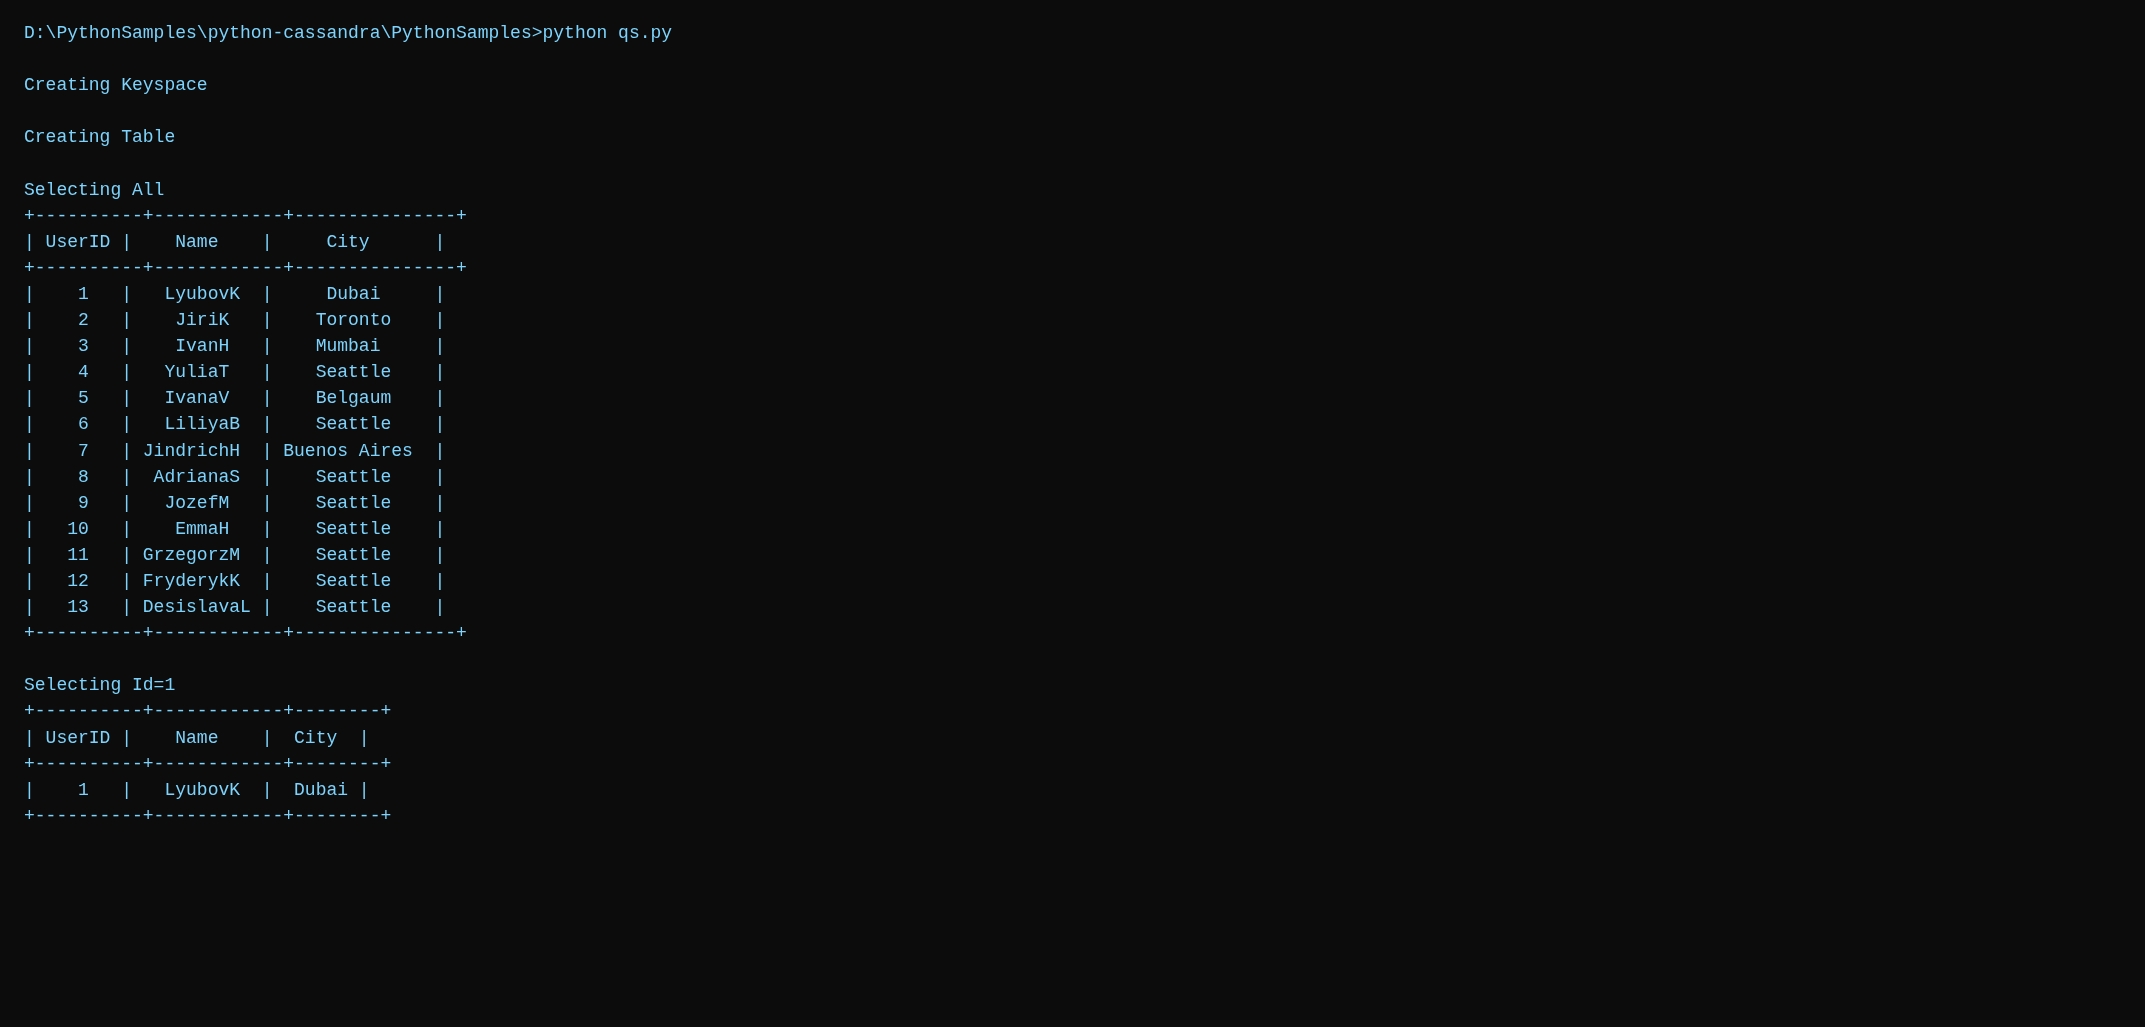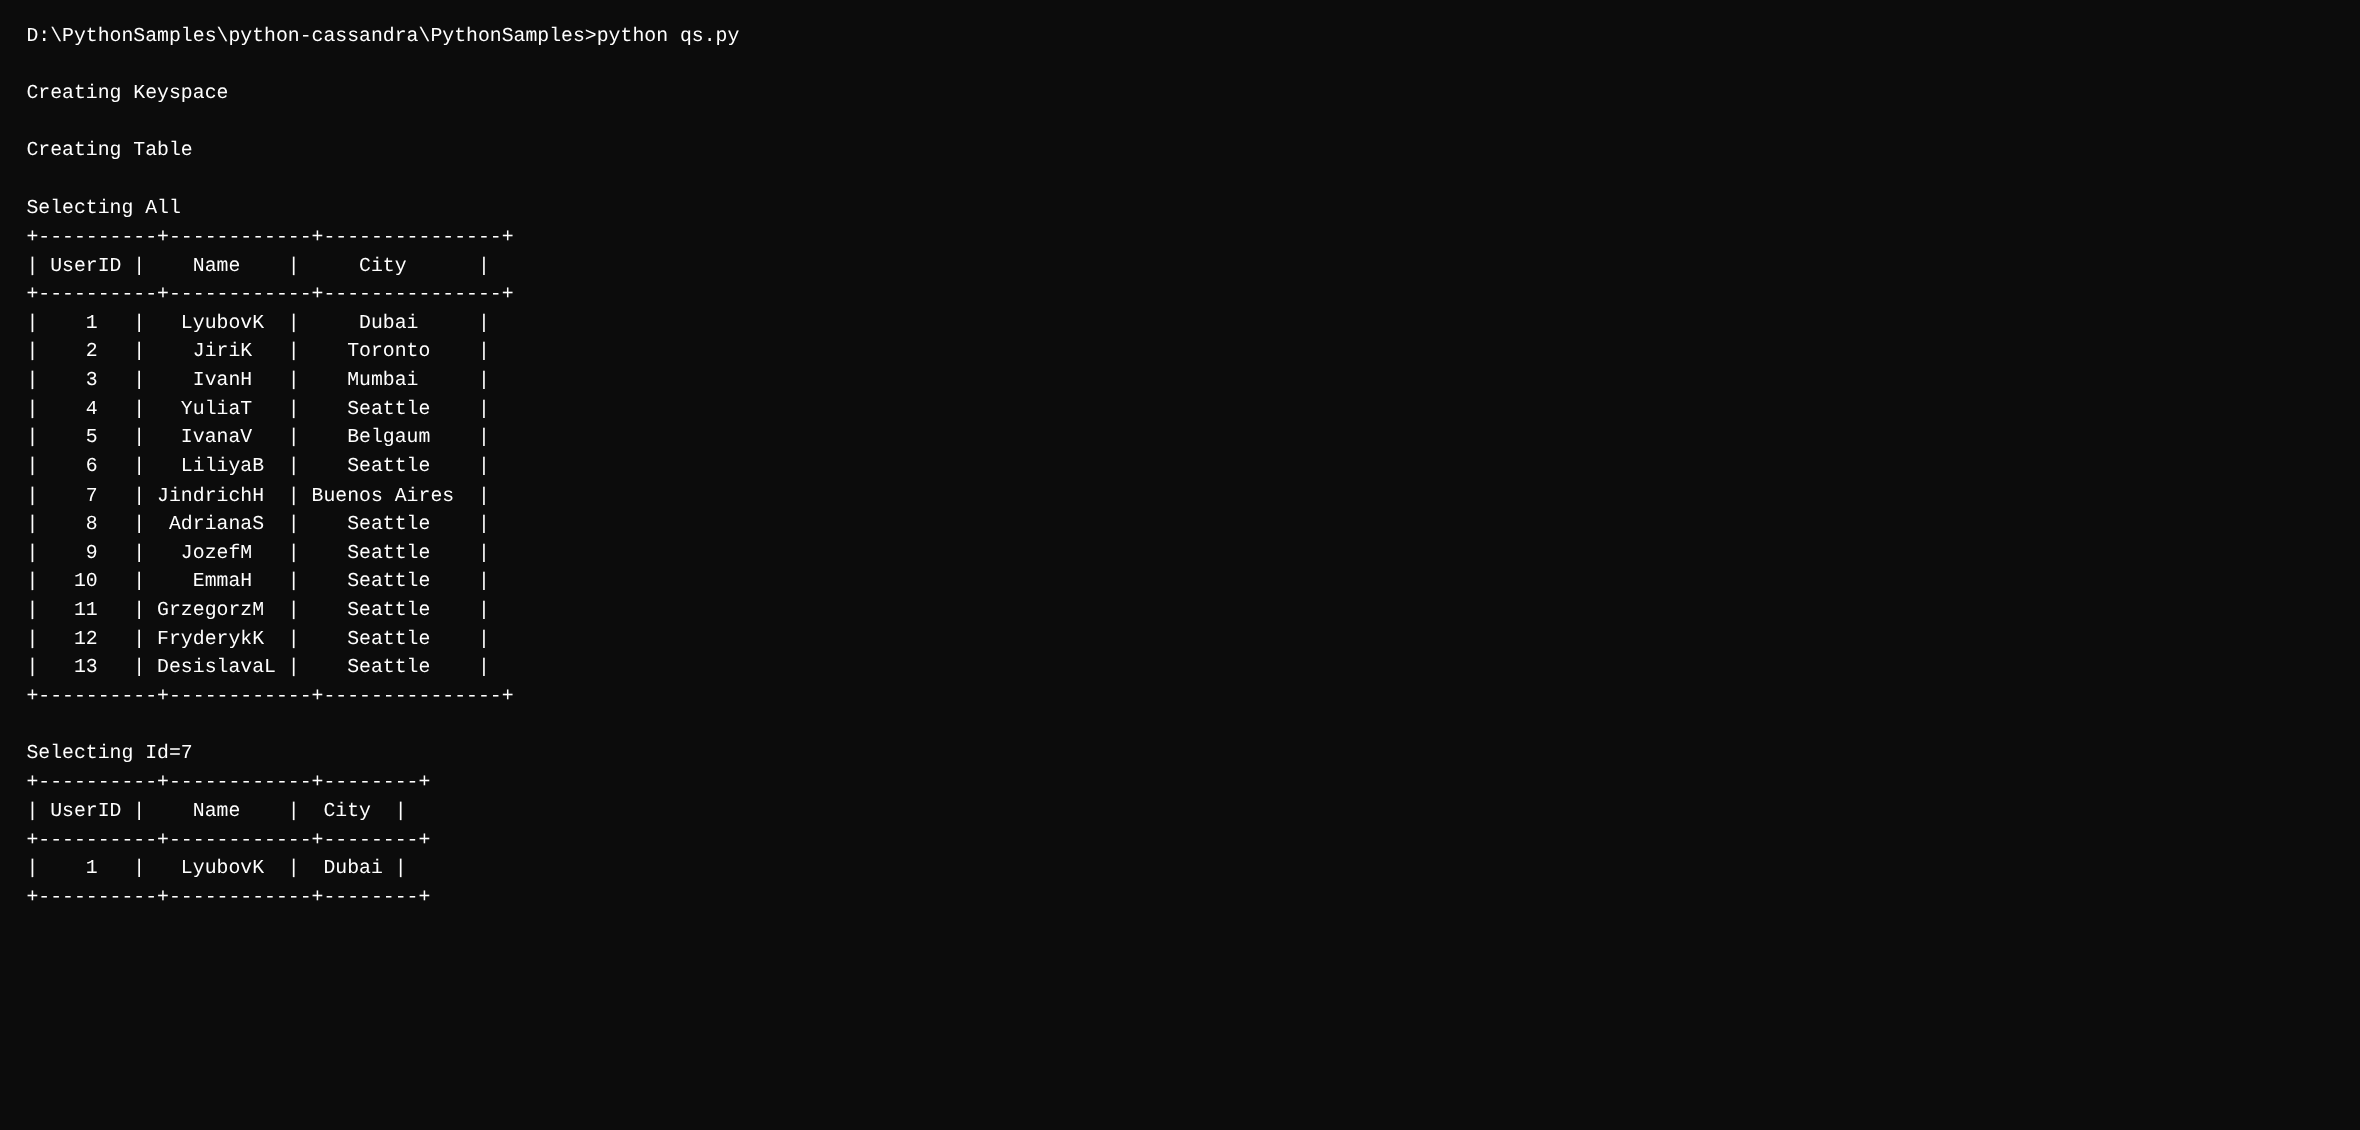--- a/index.html
+++ b/index.html
@@ -18,21 +18,21 @@
       min-height: 100vh;
       width: 2145px;
       min-height: 1027px;
     }
 
     pre {
       white-space: pre;
       font-family: 'Courier New', Courier, monospace;
       font-size: 18px;
       line-height: 1.45;
-      color: #ffffff;
+      color: #7dd3fc;
     }
   </style>
 </head>
 <body>
 
 <pre><span>D:\PythonSamples\python-cassandra\PythonSamples&gt;python qs.py</span>
 
 <span>Creating Keyspace</span>
 
 <span>Creating Table</span>
@@ -49,19 +49,19 @@
 |    6   |   LiliyaB  |    Seattle    |
 |    7   | JindrichH  | Buenos Aires  |
 |    8   |  AdrianaS  |    Seattle    |
 |    9   |   JozefM   |    Seattle    |
 |   10   |    EmmaH   |    Seattle    |
 |   11   | GrzegorzM  |    Seattle    |
 |   12   | FryderykK  |    Seattle    |
 |   13   | DesislavaL |    Seattle    |
 +----------+------------+---------------+
 
-<span>Selecting Id=7</span>
+<span>Selecting Id=1</span>
 +----------+------------+--------+
 | UserID |    Name    |  City  |
 +----------+------------+--------+
 |    1   |   LyubovK  |  Dubai |
 +----------+------------+--------+
 </pre>
 
 </body></html>

